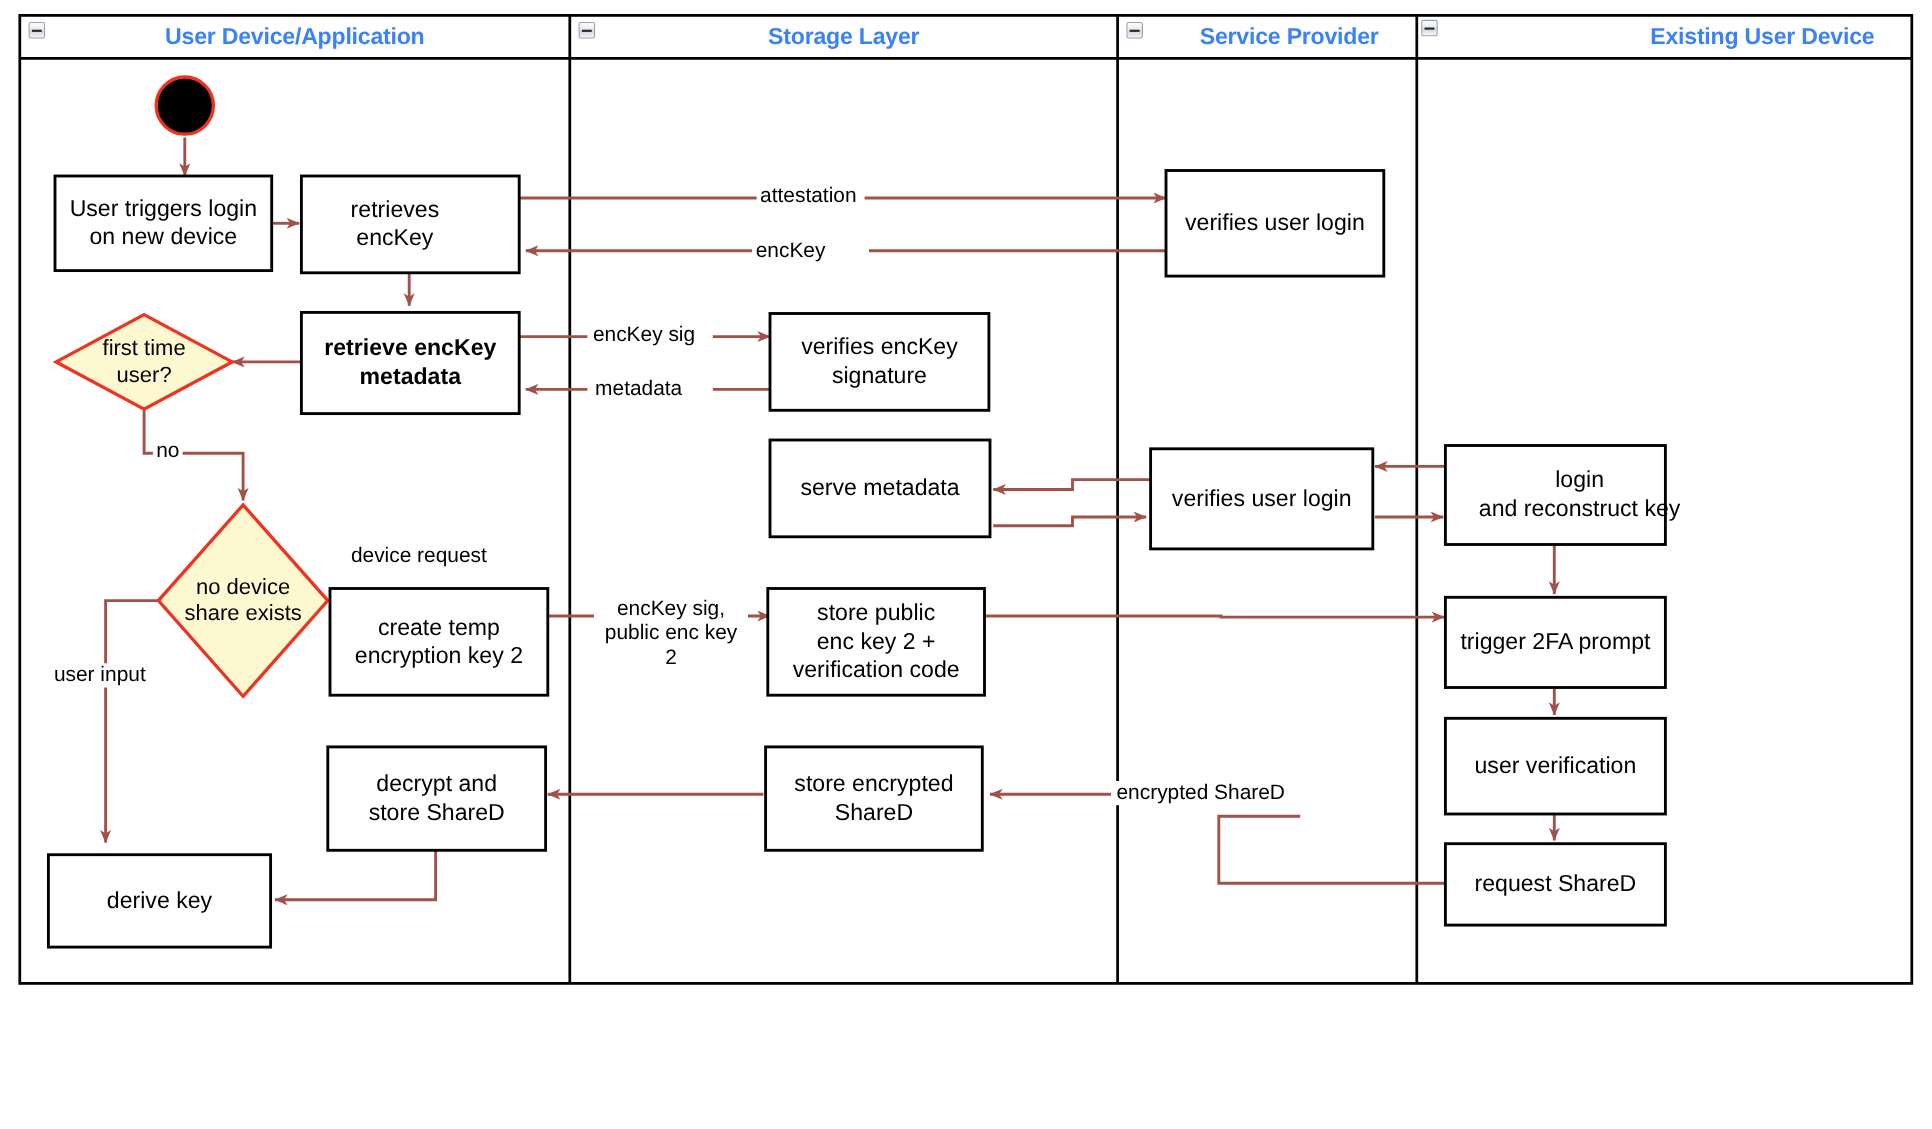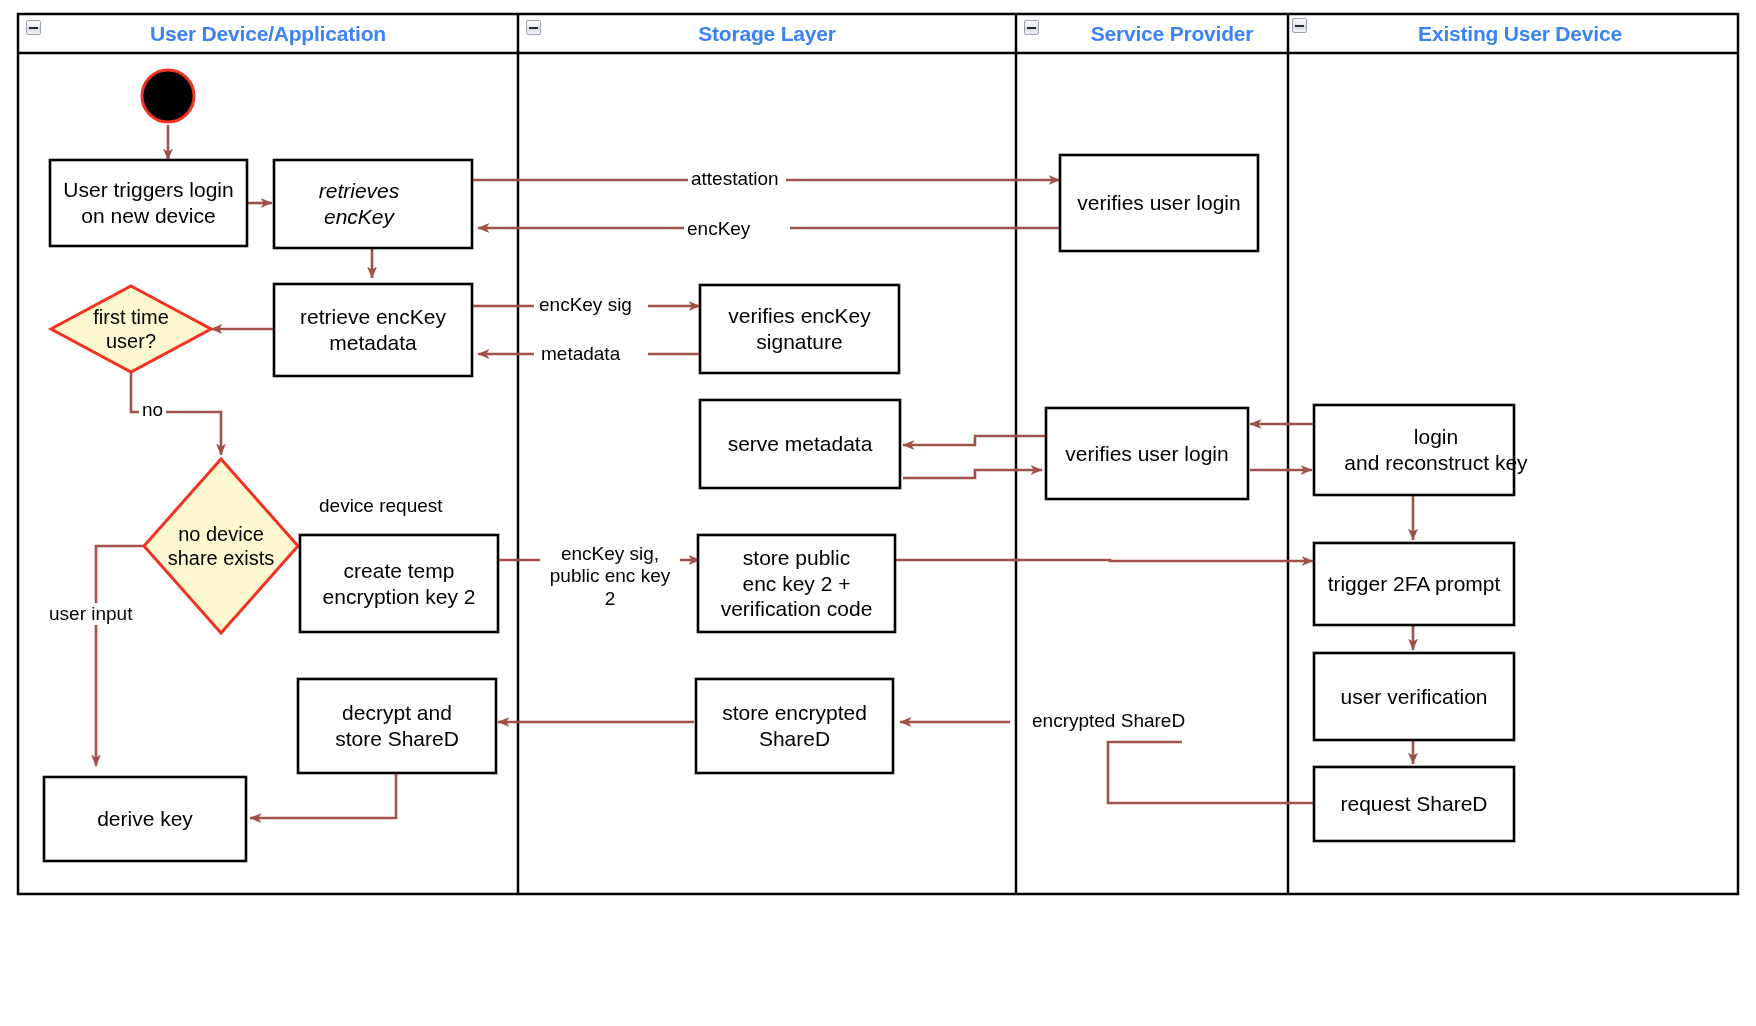--- a/index.html
+++ b/index.html
@@ -190,27 +190,27 @@
   <div class="collapse-icon" style="left:26px; top:20px;"></div>
   <div class="lane-title" style="left:18px; top:22px; width:500px;">User Device/Application</div>
 
   <div class="collapse-icon" style="left:526px; top:20px;"></div>
   <div class="lane-title" style="left:518px; top:22px; width:498px;">Storage Layer</div>
 
   <div class="collapse-icon" style="left:1024px; top:20px;"></div>
   <div class="lane-title" style="left:1016px; top:22px; width:272px;padding-left:20px;">Service Provider</div>
 
   <div class="collapse-icon" style="left:1292px; top:18px;"></div>
-  <div class="lane-title" style="left:1300px; top:22px; width:440px; text-align:center;">Existing User Device</div>
+  <div class="lane-title" style="left:1264px; top:22px; width:440px; text-align:right;">Existing User Device</div>
 
   <div class="node-label" style="left:50px;  top:160px; width:197px; height:86px;">User triggers login
 on new device</div>
-  <div class="node-label" style="left:274px; top:160px; width:170px; height:88px;font-style:italic;">retrieves
+  <div class="node-label" style="left:274px; top:160px; width:170px; height:88px;">retrieves
 encKey</div>
-  <div class="node-label" style="left:274px; top:284px; width:198px; height:92px;">retrieve encKey
+  <div class="node-label" style="left:274px; top:284px; width:198px; height:92px;font-weight:bold;">retrieve encKey
 metadata</div>
   <div class="decision-label" style="left:61px;  top:297px; width:140px; height:64px;">first time
 user?</div>
   <div class="decision-label" style="left:148px; top:514px; width:146px; height:64px;">no device
 share exists</div>
   <div class="node-label" style="left:300px; top:535px; width:198px; height:97px;">create temp
 encryption key 2</div>
   <div class="node-label" style="left:298px; top:679px; width:198px; height:94px;">decrypt and
 store ShareD</div>
   <div class="node-label" style="left:44px;  top:777px; width:202px; height:84px;">derive key</div>
@@ -235,15 +235,15 @@
 
   <div class="edge-label" style="left:688px; top:168px;">attestation</div>
   <div class="edge-label" style="left:684px; top:218px;">encKey</div>
   <div class="edge-label" style="left:536px; top:294px;">encKey sig</div>
   <div class="edge-label" style="left:538px; top:343px;">metadata</div>
   <div class="edge-label" style="left:139px; top:399px;">no</div>
   <div class="edge-label" style="left:316px; top:495px;">device request</div>
   <div class="edge-label" style="left:46px;  top:603px;">user input</div>
   <div class="edge-label" style="left:540px; top:543px; width:134px;">encKey sig,
 public enc key 2</div>
-  <div class="edge-label" style="left:1012px; top:710px;margin-left:17px;">encrypted ShareD</div>
+  <div class="edge-label" style="left:1012px; top:710px;">encrypted ShareD</div>
 
 </div>
 
 </body></html>

